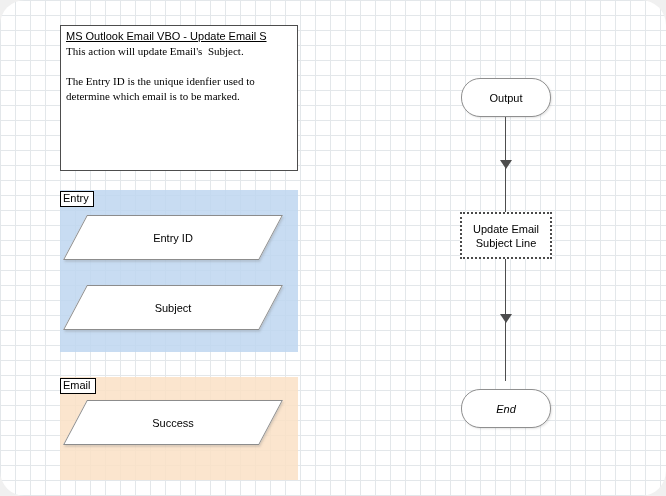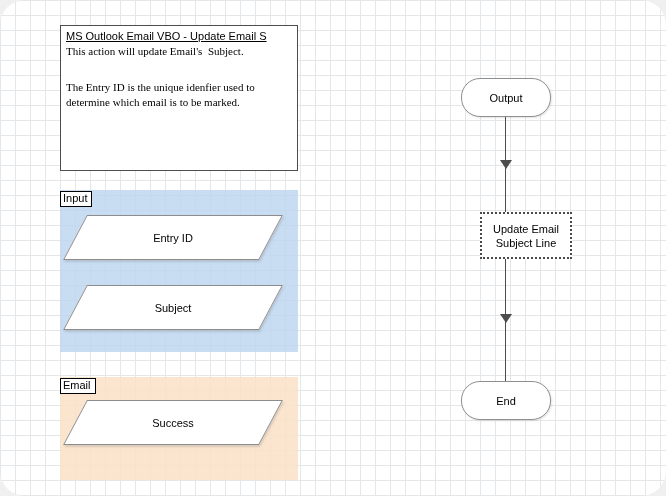--- a/index.html
+++ b/index.html
@@ -29,21 +29,21 @@
     padding: 3px 5px;
     font-size: 11px;
     line-height: 15px;
   }
   .note-title {
     text-decoration: underline;
     white-space: nowrap;
     overflow: hidden;
   }
   .note-body { white-space: pre-wrap; font-family: Liberation Serif, serif; }
-  .note-body.second { margin-top: 21px; }
+  .note-body.second { margin-top: 15px; }
 
   
   .region {
     position: absolute;
     left: 60px;
     width: 238px;
   }
   .region.input  { top: 190px; height: 162px; background: rgba(190, 214, 240, 0.85); }
   .region.output { top: 377px; height: 103px; background: rgba(250, 224, 198, 0.85); }
 
@@ -87,25 +87,25 @@
     background: #ffffff;
     border: 1px solid #8f8f8f;
     border-radius: 19px;
     display: flex;
     align-items: center;
     justify-content: center;
     font-size: 11px;
     box-shadow: 1px 1px 2px rgba(120,120,120,0.2);
   }
   .terminal.start { top: 78px; }
-  .terminal.end   { top: 381px; }
+  .terminal.end   { top: 389px; font-style: italic; }
 
   .action-box {
     position: absolute;
-    left: 480px; top: 212px;
+    left: 460px; top: 212px;
     width: 92px; height: 47px;
     background: #ffffff;
     border: 2px dotted #4a4a4a;
     display: flex;
     flex-direction: column;
     align-items: center;
     justify-content: center;
     font-size: 11px;
     line-height: 14px;
     text-align: center;
@@ -137,21 +137,21 @@
 
 <div class="canvas">
 
   <div class="note-box">
     <div class="note-title">MS Outlook Email VBO - Update Email S</div>
     <div class="note-body">This action will update Email's  Subject.</div>
     <div class="note-body second">The Entry ID is the unique idenfier used to determine which email is to be marked.</div>
   </div>
 
   <div class="region input">
-    <div class="region-label">Input</div>
+    <div class="region-label">Entry</div>
   </div>
 
   <div class="pgram entry-id">
     <div class="pgram-label">Entry ID</div>
   </div>
 
   <div class="pgram subject">
     <div class="pgram-label">Subject</div>
   </div>
 

